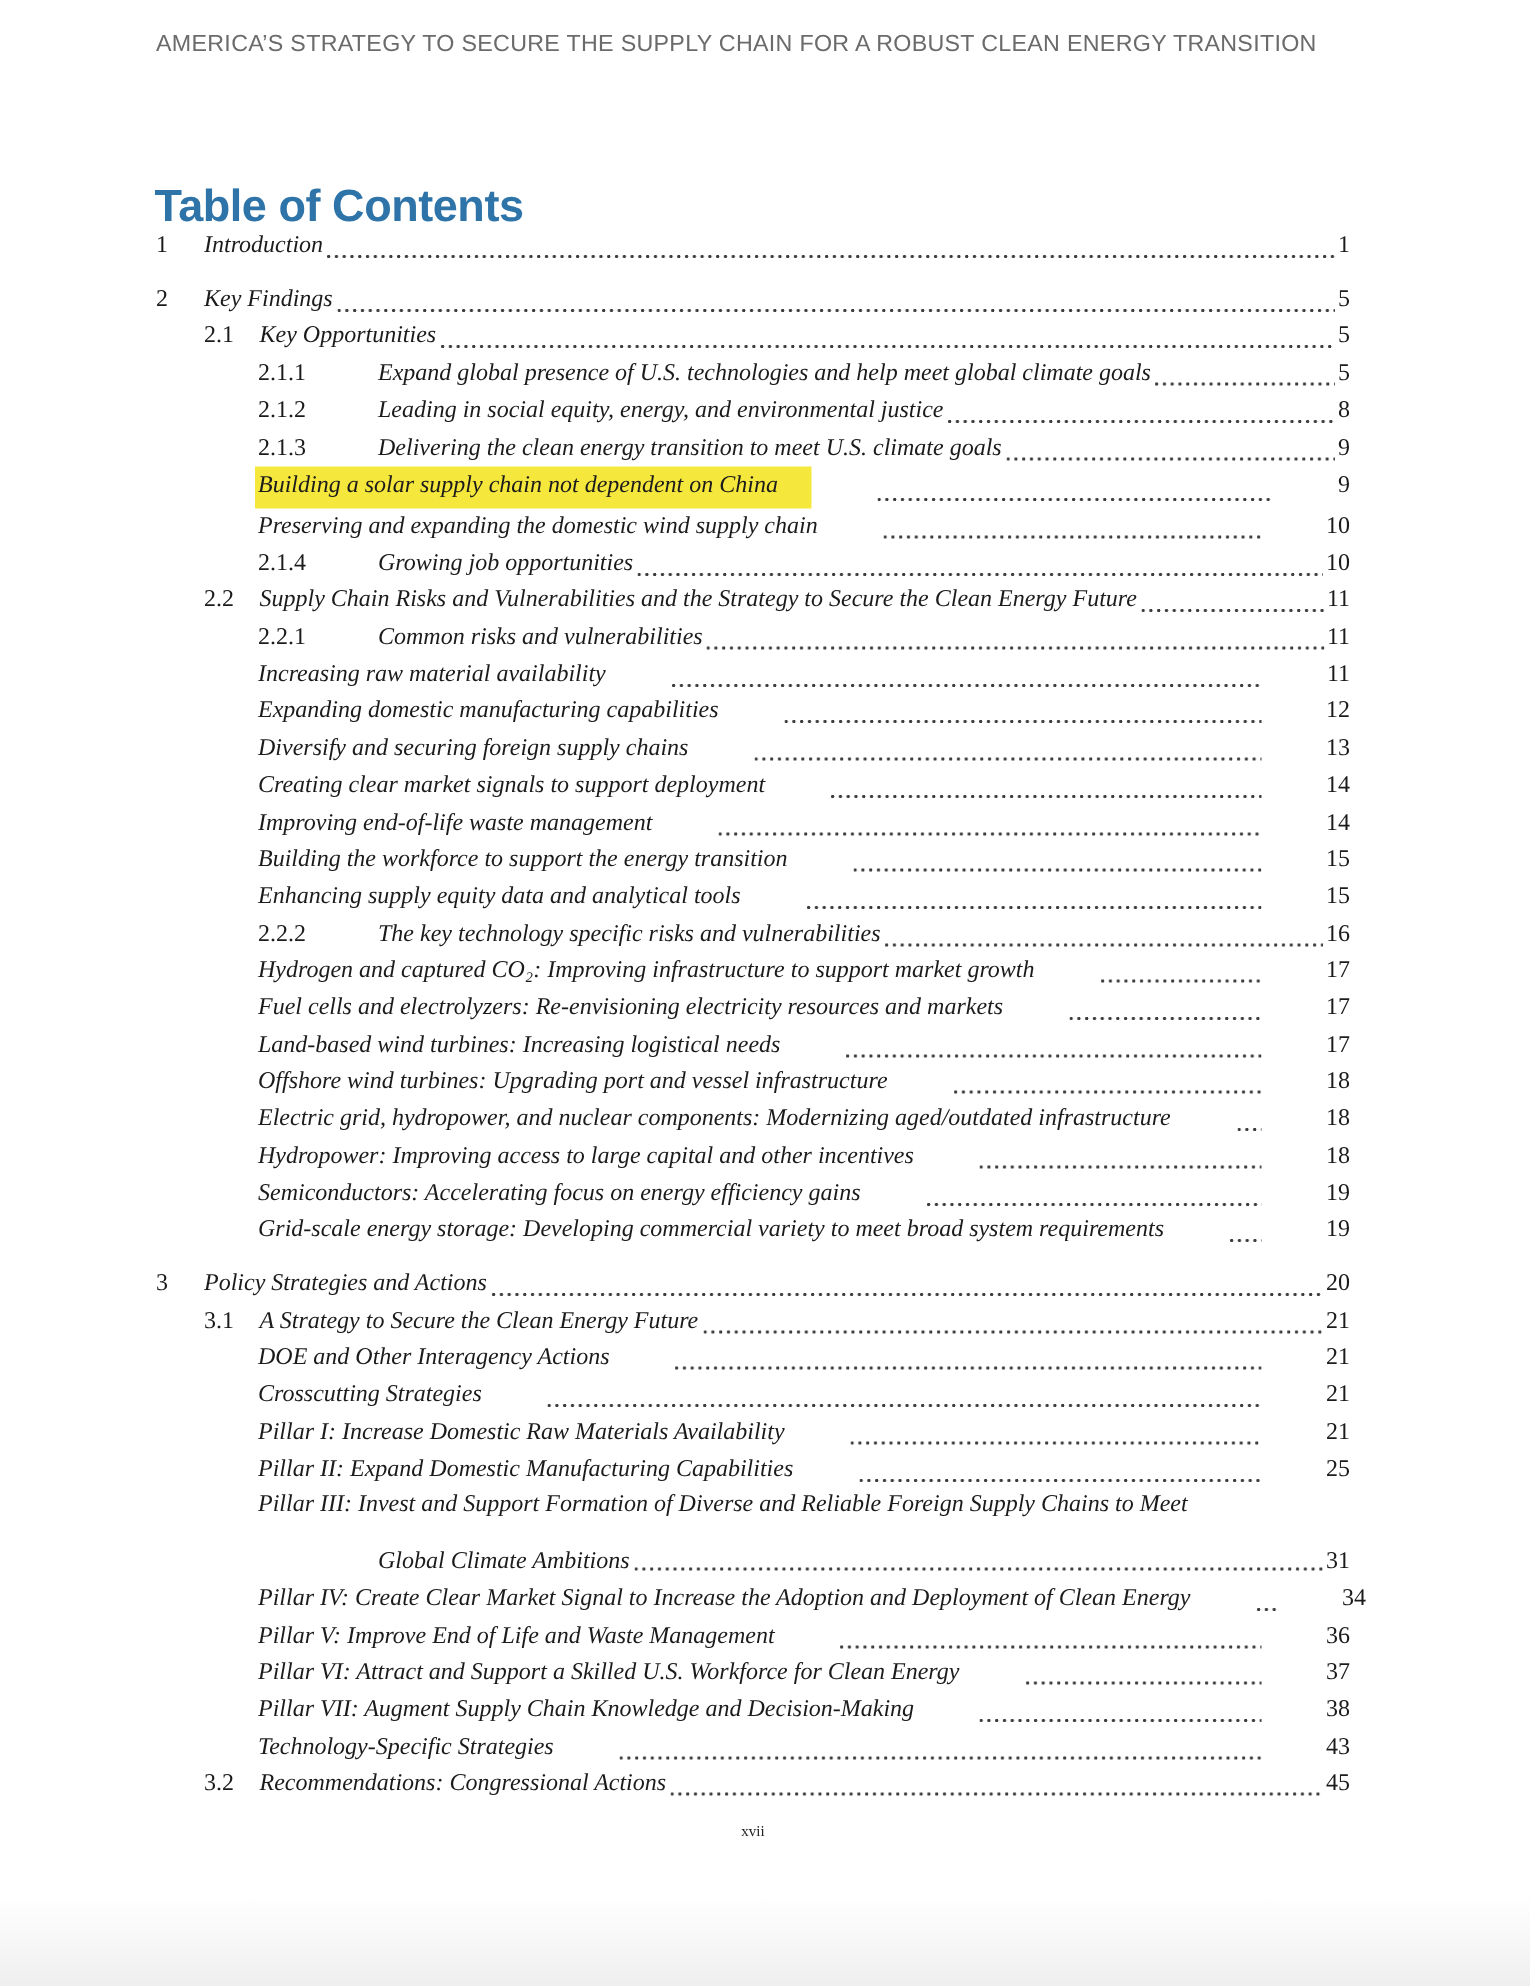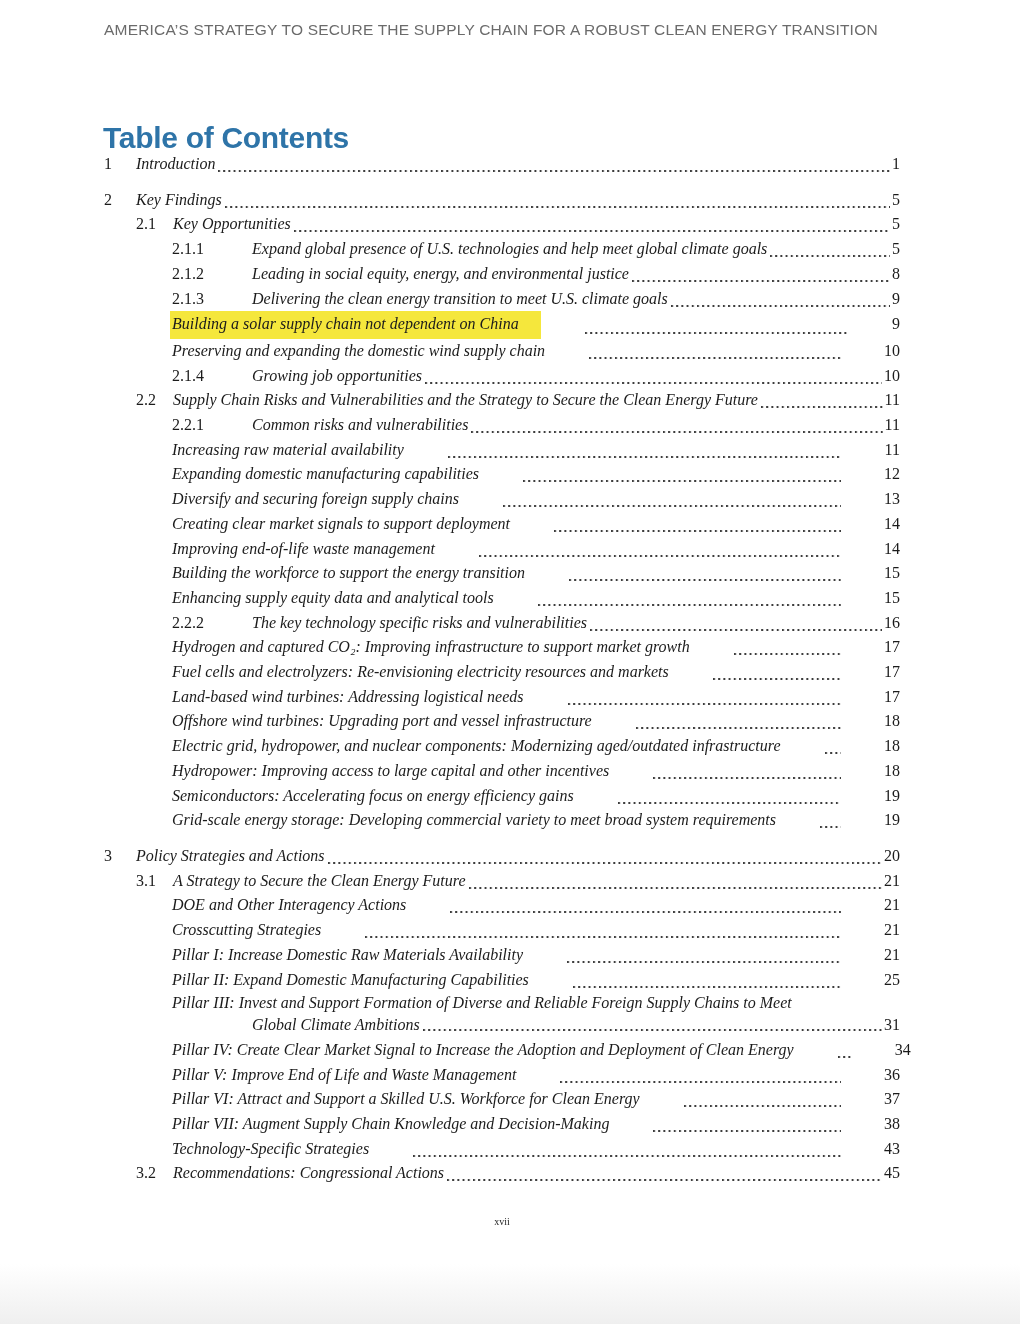--- a/index.html
+++ b/index.html
@@ -23,21 +23,21 @@
   .row{margin:0;}
   .row.gap{margin-top:11px;}
   .line{display:flex;align-items:baseline;line-height:24.7px;font-size:16px;}
   .row.multi .line{line-height:21.8px;}
   .row.multi{margin-bottom:2px;}
   .num{flex:none;}
   .row.h1 .num{width:32px;}
   .row.h2 .line1{padding-left:32px;} .row.h2 .num{width:37px;}
   .row.h3 .line1{padding-left:68px;} .row.h3 .num{width:80px;}
   .row.sub .line1{padding-left:68px;gap:41px;}
-  .line2{padding-left:148px;}
+  .line2{padding-left:148px;margin-top:16px;}
   .label{flex:none;font-style:italic;}
   .label.hl{background:#f5e73c;padding:1px 22px 2px 2px;margin-left:-2px;}
   .leader{
     flex:1;align-self:flex-end;height:2.2px;margin:0 2px 4.5px 3px;min-width:14px;
     background-image:radial-gradient(circle at 1.1px 1.1px,#3c3c3c 0.95px,rgba(0,0,0,0) 1.3px);
     background-size:5.2px 2.2px;background-repeat:repeat-x;
   }
   .pagenum,.pagenum2{flex:none;}
   .footer-folio{
     position:absolute;top:1216px;left:104px;width:796px;
@@ -242,21 +242,21 @@
 
       <span class="label">Fuel cells and electrolyzers: Re-envisioning electricity resources and markets</span>
       <span class="leader"></span>
       <span class="pagenum">17</span>
     </div>
 
   </div>
     <div class="row sub">
     <div class="line line1">
 
-      <span class="label">Land-based wind turbines: Addressing logistical needs</span>
+      <span class="label">Land-based wind turbines: Increasing logistical needs</span>
       <span class="leader"></span>
       <span class="pagenum">17</span>
     </div>
 
   </div>
     <div class="row sub">
     <div class="line line1">
 
       <span class="label">Offshore wind turbines: Upgrading port and vessel infrastructure</span>
       <span class="leader"></span>

